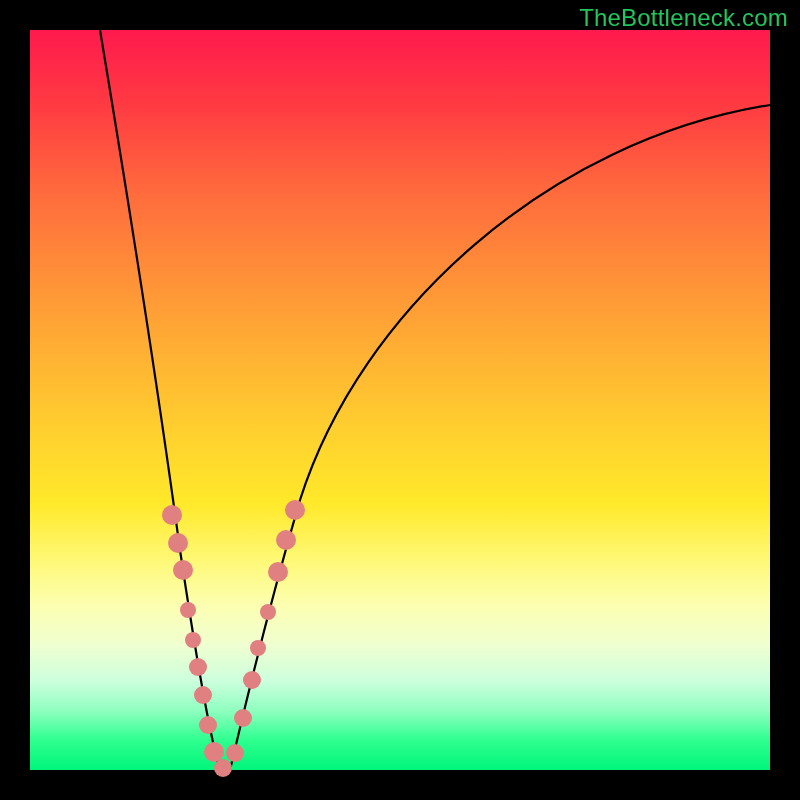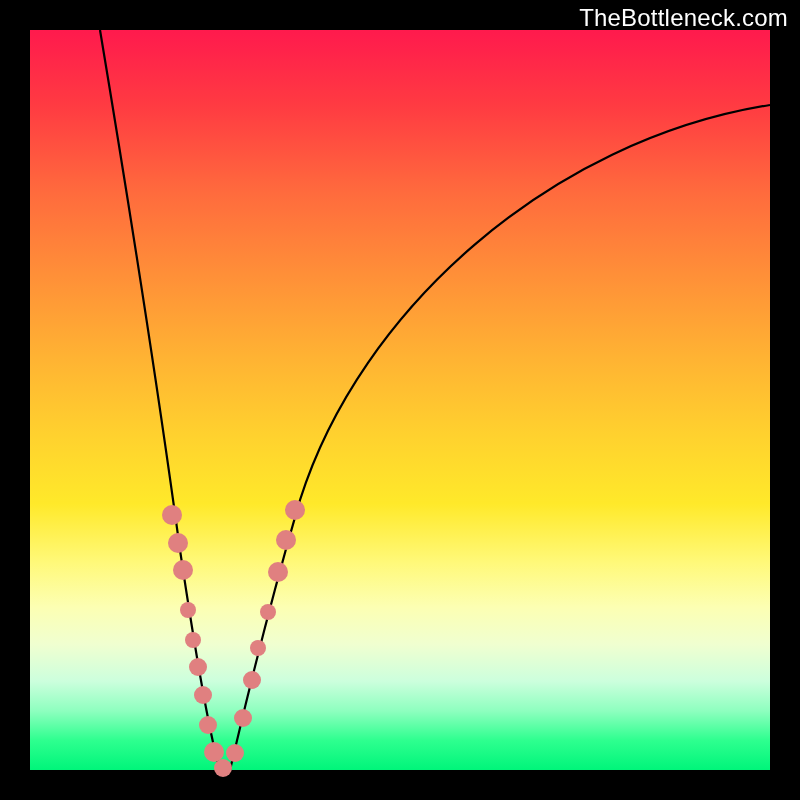--- a/index.html
+++ b/index.html
@@ -44,21 +44,21 @@
     left: 0;
     top: 0;
     width: 740px;
     height: 740px;
     overflow: visible;
   }
   .watermark {
     position: absolute;
     top: 4px;
     right: 12px;
-    color: #ffffff;
+    color: #22c55e;
     font-family: Arial, Helvetica, sans-serif;
     font-size: 24px;
     font-weight: 500;
     letter-spacing: 0.2px;
   }
 </style>
 </head>
 <body>
 
 <div class="frame">

